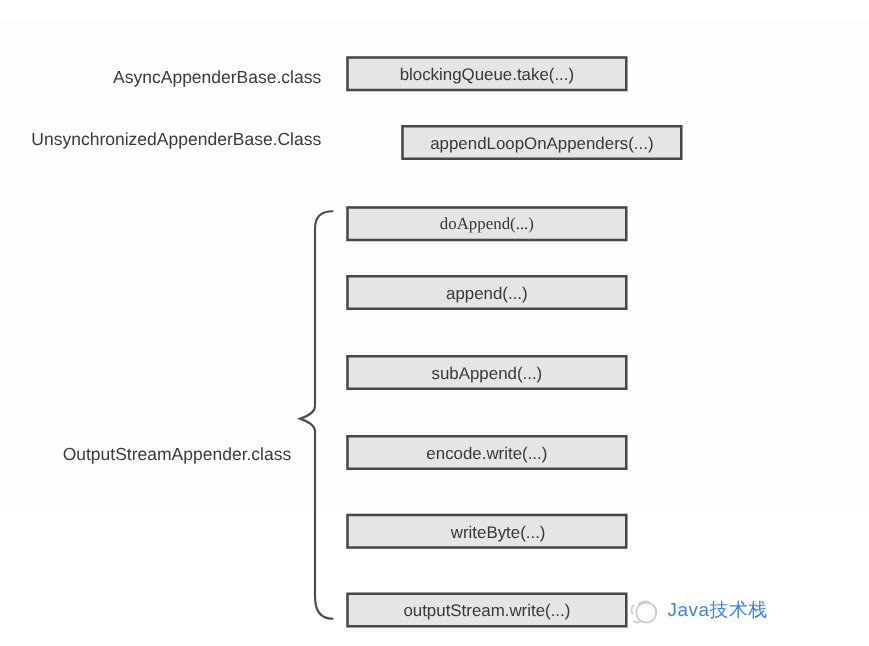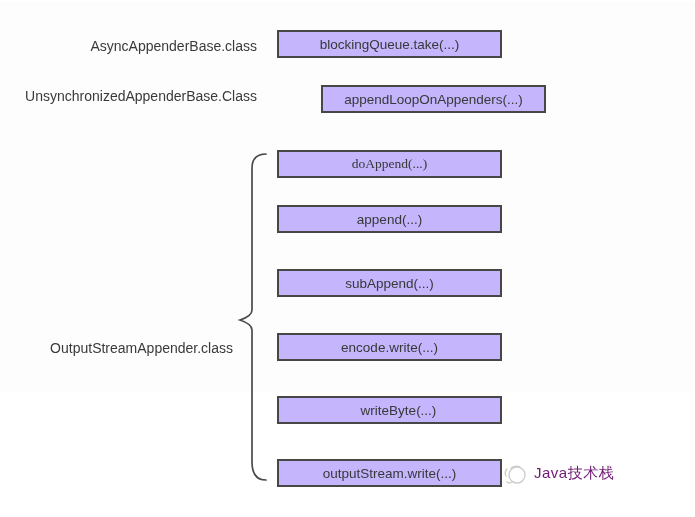--- a/index.html
+++ b/index.html
@@ -5,39 +5,39 @@
   * { margin: 0; padding: 0; box-sizing: border-box; }
   html, body { width: 695px; height: 517px; }
   body {
     font-family: "Liberation Sans", sans-serif;
     background: #ffffff;
     position: relative;
     overflow: hidden;
   }
   .canvas {
     position: absolute;
-    left: 0; top: 2px;
+    left: 0; top: 17px;
     width: 695px; height: 390px;
     background: #fdfdfd;
   }
   .class-label {
     position: absolute;
     font-size: 14px;
     line-height: 16px;
     color: #3a3a3a;
     text-align: right;
     white-space: nowrap;
   }
   .method-box {
     position: absolute;
     left: 277px;
     width: 225px;
     height: 28px;
     border: 2px solid #474747;
-    background: #c4b5fd;
+    background: #e5e5e5;
     display: flex;
     align-items: center;
     justify-content: center;
     font-size: 13.5px;
     color: #383838;
     white-space: nowrap;
   }
   .brace-svg {
     position: absolute;
     left: 236px;
@@ -48,21 +48,21 @@
   .watermark {
     position: absolute;
     left: 501px;
     top: 457px;
     display: flex;
     align-items: center;
     gap: 3px;
   }
   .watermark-text {
     font-size: 15px;
-    color: #701a75;
+    color: #3b82f6;
     letter-spacing: 0.5px;
     white-space: nowrap;
   }
 </style>
 </head>
 <body>
 
 <div class="canvas">
 
   <div class="class-label" style="top:36px; right:438px;">AsyncAppenderBase.class</div>

